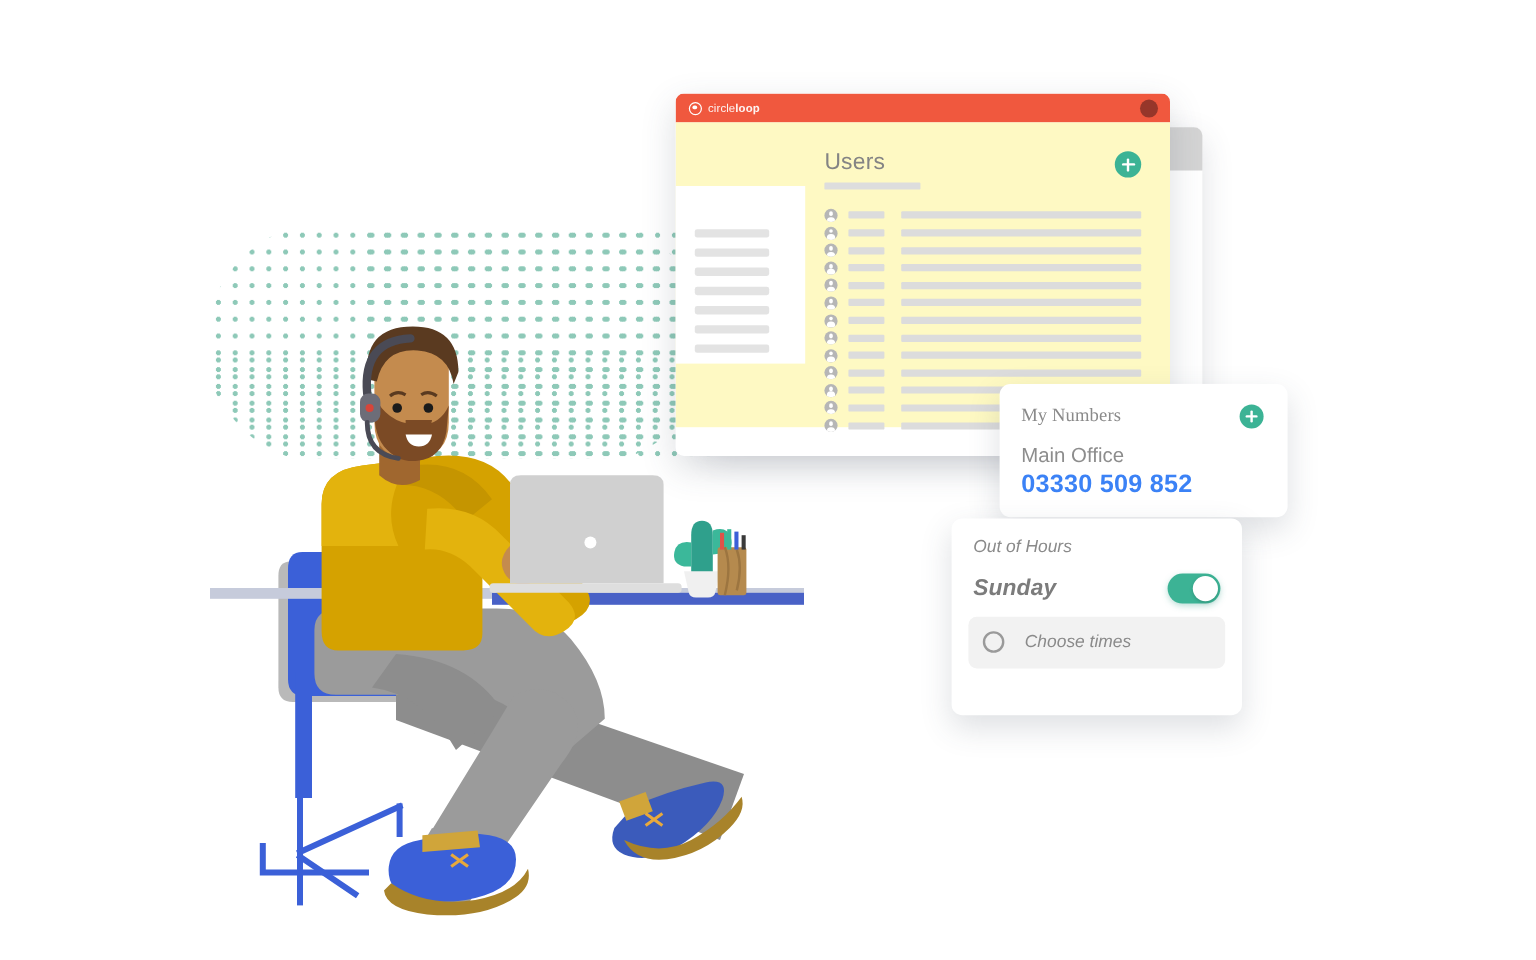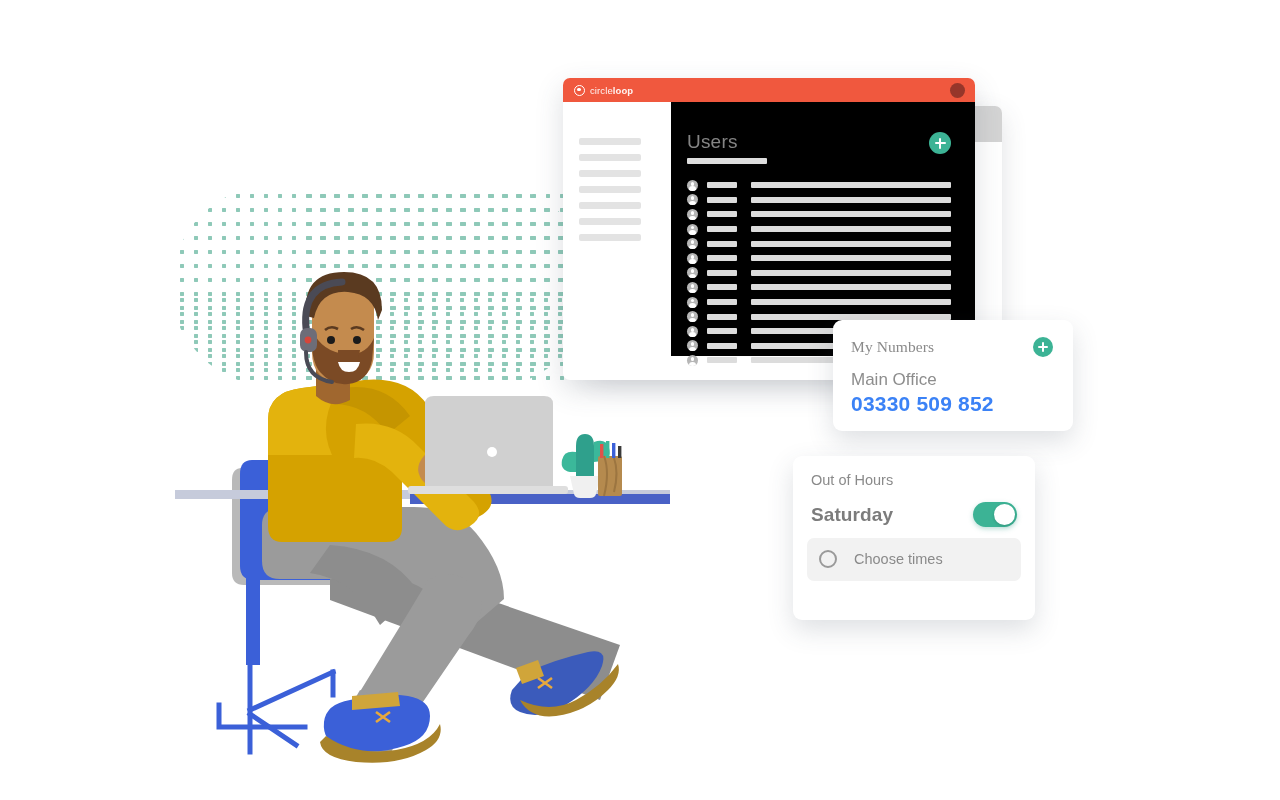--- a/index.html
+++ b/index.html
@@ -69,21 +69,21 @@
     color: #ffffff; font-size: 9.5px; letter-spacing: .1px;
     opacity: .93;
   }
   .brandtext b { font-weight: 700; margin-top: 16px; }
   .win-dot {
     margin-left: auto; width: 15px; height: 15px;
     border-radius: 50%; background: #96362a;
   }
 
   
-  .win-body { display: flex; height: 254px; background: #000000; }
+  .win-body { display: flex; height: 254px; background: #fef9c3; align-items: center; }
   .win-side {
     width: 108px; background: #ffffff; padding: 36px 14px 0 16px;
   }
   .side-line {
     height: 7px; border-radius: 2px; background: #e3e3e3; margin-bottom: 9px;
   }
   .win-main { flex: 1; padding: 30px 24px 0 16px; position: relative; }
   .users-head { display: flex; align-items: flex-start; }
   .users-title {
     font-size: 19px; color: #848484; font-weight: 400;
@@ -129,21 +129,21 @@
   .card-numbers { left: 833px; top: 320px; width: 240px; height: 111px; padding: 17px 20px 0 18px; }
   .cn-head { display: flex; align-items: center; }
   .cn-title { font-size: 15.5px; color: #8a8a8a; font-weight: 400; letter-spacing: .1px; font-family: Liberation Serif, serif; }
   .cn-plus { margin-left: auto; width: 20px; height: 20px; border-radius: 50%; background: #3cb395; position: relative; }
   .cn-plus::before, .cn-plus::after { content: ""; position: absolute; background: #fff; border-radius: 1px; }
   .cn-plus::before { left: 5px; top: 9px; width: 10px; height: 2px; }
   .cn-plus::after  { top: 5px; left: 9px; height: 10px; width: 2px; }
   .cn-label { margin-top: 13px; font-size: 17px; color: #8d8d8d; }
   .cn-number { margin-top: 2px; font-size: 21px; font-weight: 700; color: #3b82f6; letter-spacing: .2px; }
 
-  .card-hours { left: 793px; top: 456px; width: 242px; height: 164px; padding: 16px 18px 0 18px; }
+  .card-hours { left: 793px; top: 432px; width: 242px; height: 164px; padding: 16px 18px 0 18px; font-style: italic; }
   .ch-title { font-size: 14.5px; color: #8a8a8a; }
   .ch-row { display: flex; align-items: center; margin-top: 14px; }
   .ch-day { font-size: 19px; font-weight: 700; color: #7c7c7c; letter-spacing: .1px; }
   .toggle {
     margin-left: auto; width: 44px; height: 25px; border-radius: 13px;
     background: #3cb395; position: relative;
     box-shadow: 0 2px 5px rgba(60,160,140,.35);
   }
   .toggle .knob {
     position: absolute; right: 2px; top: 2px; width: 21px; height: 21px;
@@ -282,21 +282,21 @@
       <span class="cn-title">My Numbers</span>
       <span class="cn-plus"></span>
     </div>
     <div class="cn-label">Main Office</div>
     <div class="cn-number">03330 509 852</div>
   </div>
 
   <div class="fcard card-hours">
     <div class="ch-title">Out of Hours</div>
     <div class="ch-row">
-      <span class="ch-day">Saturday</span>
+      <span class="ch-day">Sunday</span>
       <span class="toggle">
           <span class="knob"></span>
         </span>
     </div>
     <div class="opt-box">
       <div class="opt">
         <span class="radio"></span>
         <span class="opt-label">Choose times</span>
       </div>
     </div>

